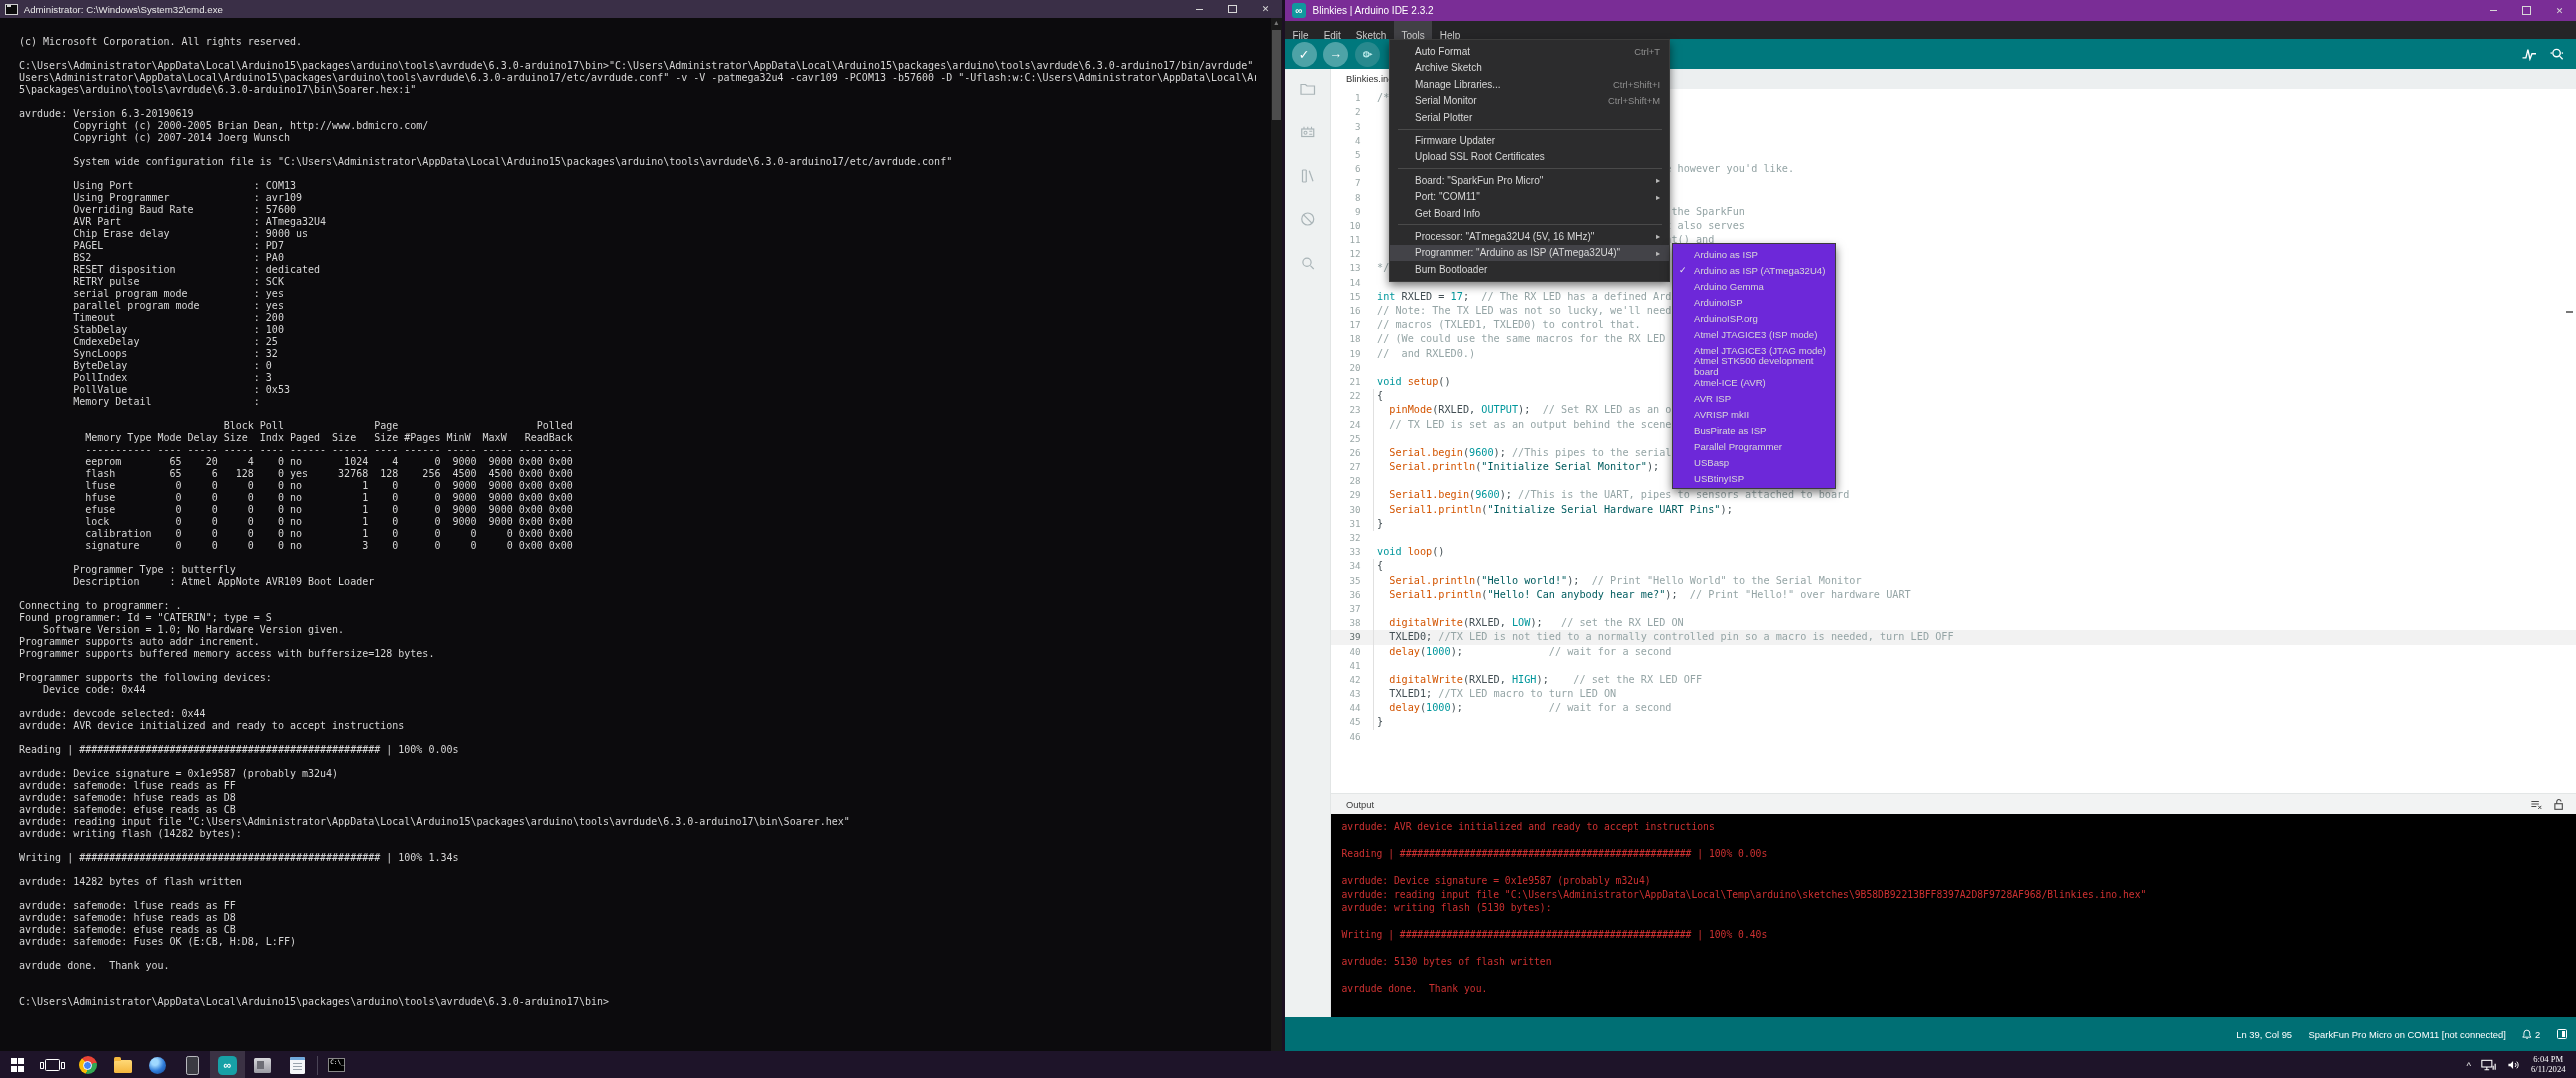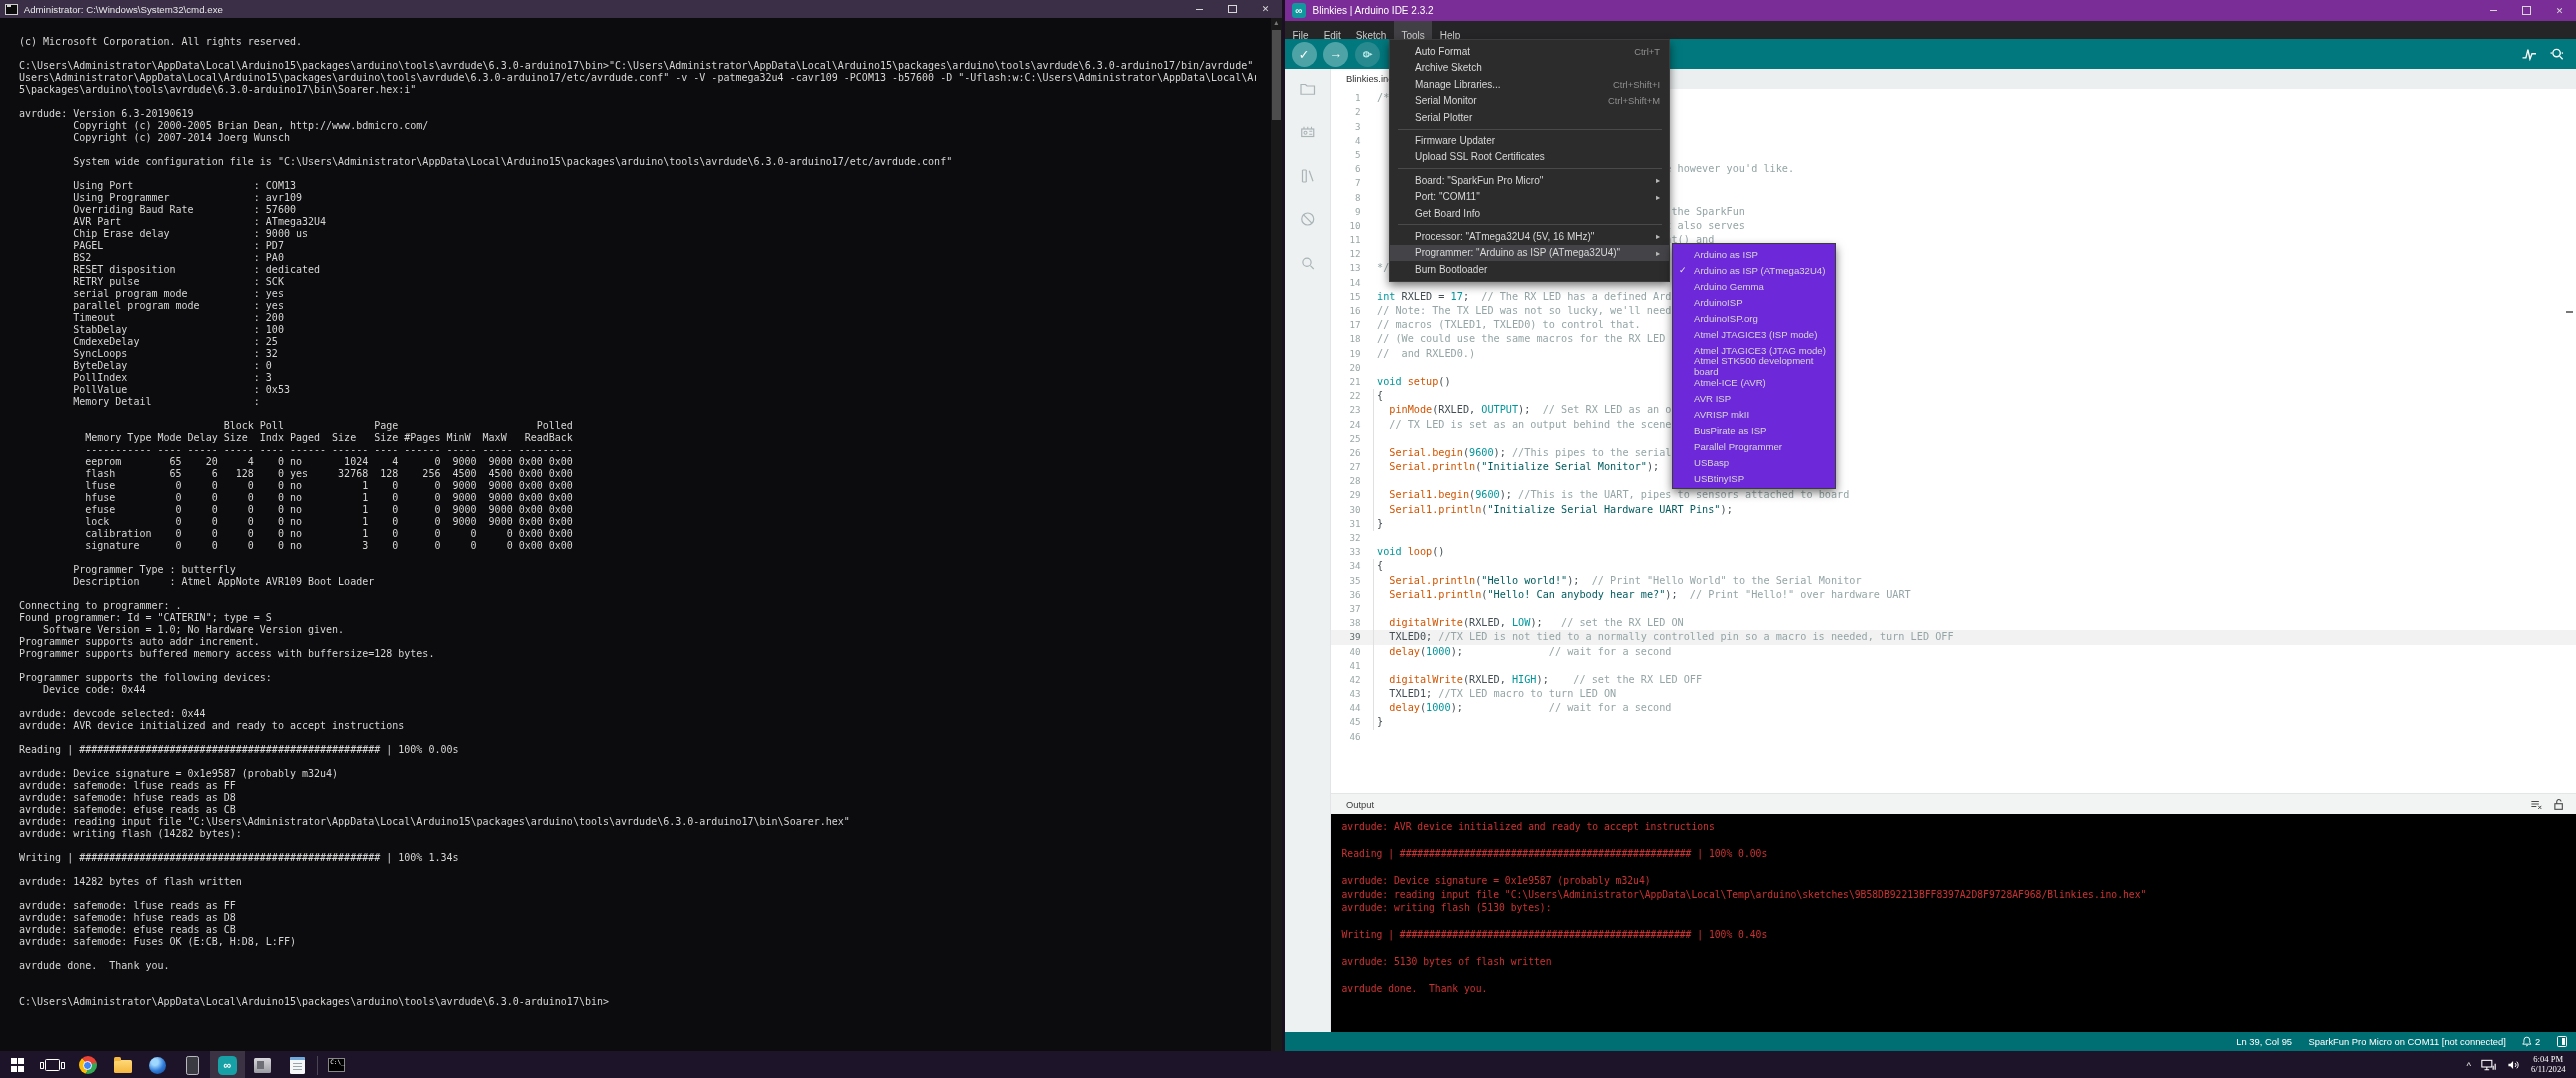--- a/index.html
+++ b/index.html
@@ -43,21 +43,21 @@
   .codespan{position:relative;}
   .edrow.guide .codespan::before{content:"";position:absolute;left:-3.7px;top:0;bottom:0;width:0.7px;background:#e0e0e0;}
   .tk-p{color:#434f54;} .tk-k{color:#00979c;} .tk-f{color:#d35400;} .tk-s{color:#005c5f;} .tk-n{color:#00979c;} .tk-c{color:#95a5a6;}
   #ov-ruler-mark{position:absolute;right:3px;top:222px;width:6.7px;height:2.2px;background:#777;}
   #output-panel{position:absolute;left:0;right:0;top:724px;bottom:0;}
   #output-header{position:absolute;left:0;top:0;right:0;height:21px;background:#f2f3f3;border-top:0.7px solid #e3e6e6;display:flex;align-items:center;color:#3c3c3c;font-size:9.4px;}
   #output-header .lbl{margin-left:15px;}
   .oh-icons{margin-left:auto;display:flex;gap:10.5px;margin-right:12px;align-items:center;}
   #output-console{position:absolute;left:0;top:21px;right:0;bottom:0;background:#000;margin:0;color:#cd3131;
         font-family:"DejaVu Sans Mono","Liberation Mono",monospace;font-size:9.7px;line-height:13.5px;white-space:pre;overflow:hidden;padding:6px 0 0 10.5px;}
-  #ide-statusbar{position:absolute;left:0;bottom:0;right:0;height:19px;background:#006f74;color:#fff;font-size:9.4px;display:flex;align-items:center;justify-content:flex-end;gap:16.5px;padding-right:9px;}
+  #ide-statusbar{position:absolute;left:0;bottom:0;right:0;height:34px;background:#006f74;color:#fff;font-size:9.4px;display:flex;align-items:center;justify-content:flex-end;gap:16.5px;padding-right:9px;}
   .sb-item{display:flex;align-items:center;gap:3px;}
   .sb-sq{width:8.2px;height:8.2px;border:1px solid #fff;border-radius:1.5px;position:relative;}
   .sb-sq::after{content:"";position:absolute;right:1.5px;top:0.7px;bottom:0.7px;width:2.2px;background:#fff;}
   
   #tools-menu{position:absolute;left:104px;top:39px;width:279px;background:#2c2c2d;border:0.7px solid #3c3c3c;box-shadow:0 3.7px 9px rgba(0,0,0,.55);padding:3px 0;z-index:50;}
   .dd-item{height:16.5px;display:flex;align-items:center;color:#d8d8d8;font-size:10px;padding:0 9px 0 25px;}
   .dd-item.hl{background:#434348;}
   .dd-label{flex:1;white-space:nowrap;overflow:hidden;}
   .dd-short{color:#8f8f8f;font-size:9.4px;margin-left:9px;}
   .dd-arrow{color:#bbb;font-size:8.2px;margin-left:7.5px;}

